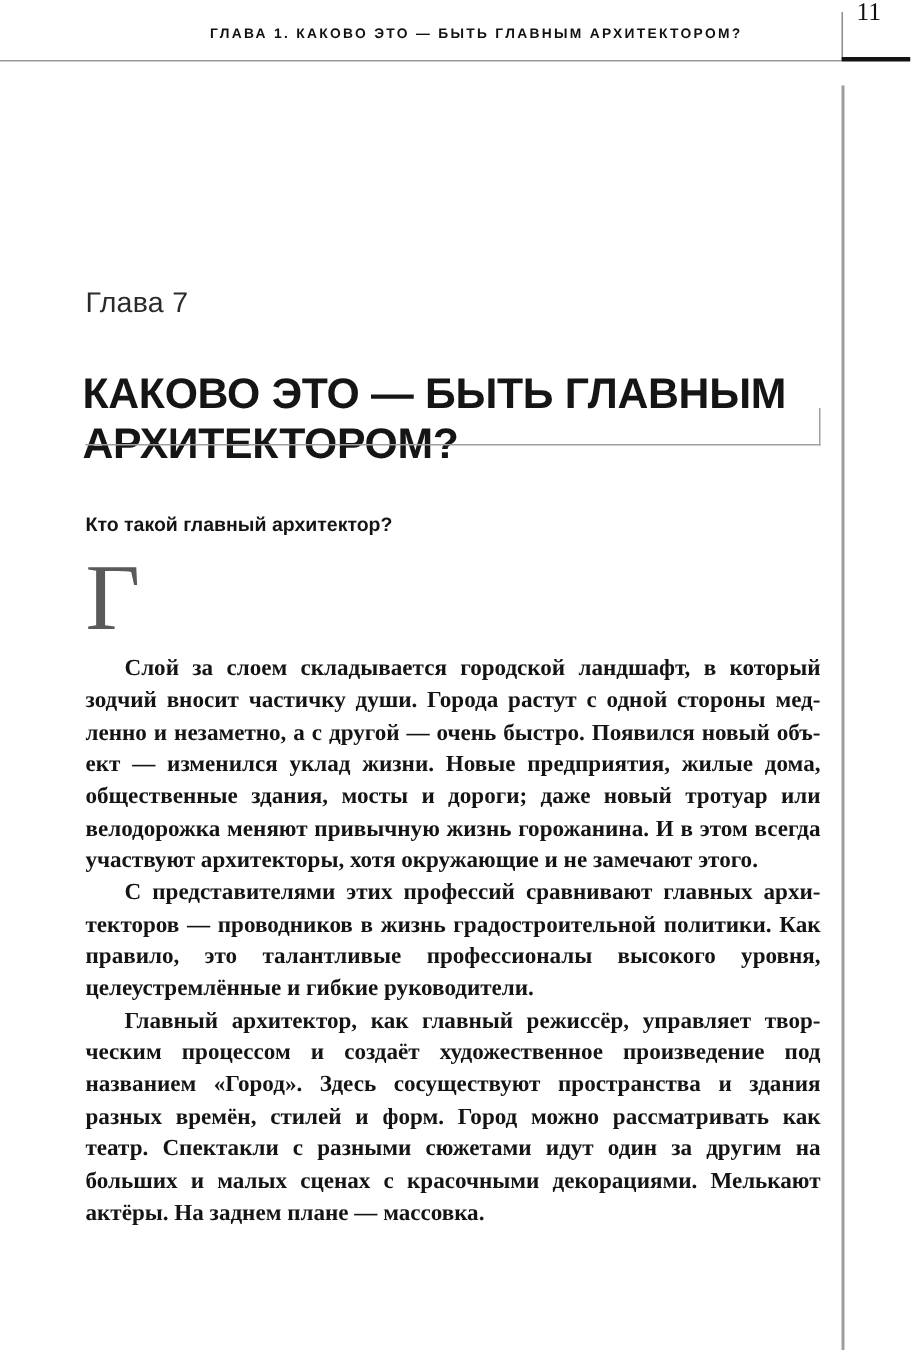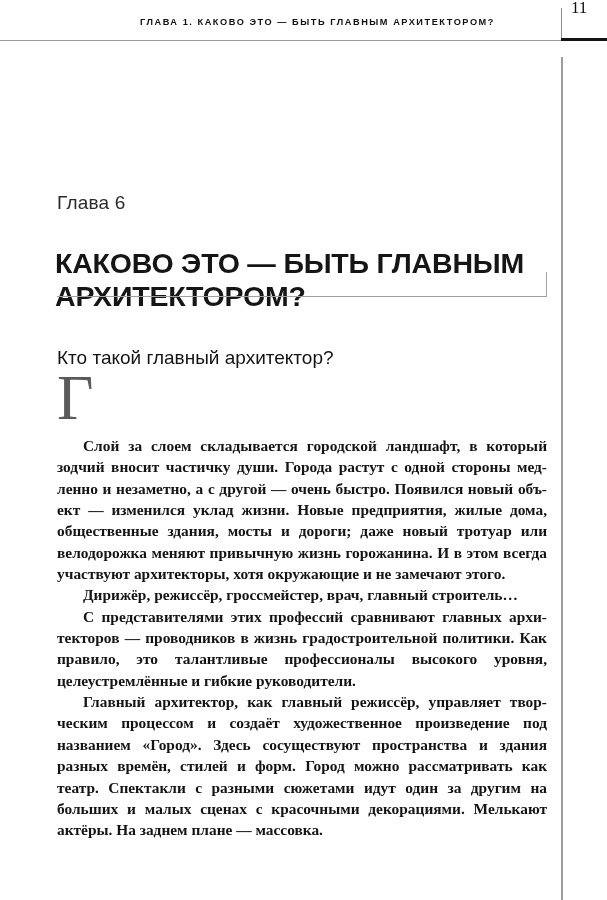--- a/index.html
+++ b/index.html
@@ -124,22 +124,22 @@
     height: 25px;
     background: #a0a0a0;
   }
 
   
   .subheading {
     position: absolute;
     left: 57px;
     top: 331px;
     font-family: "Liberation Sans", sans-serif;
-    font-size: 19px;
-    font-weight: normal;
+    font-size: 13px;
+    font-weight: bold;
     color: #141414;
     letter-spacing: 0px;
   }
 
   
   .body-col {
     position: absolute;
     left: 57px;
     top: 371px;
     width: 490px;
@@ -179,33 +179,32 @@
 <div class="running-head">
   <div class="running-head-title">ГЛАВА 1. КАКОВО ЭТО — БЫТЬ ГЛАВНЫМ АРХИТЕКТОРОМ?</div>
 </div>
 <div class="page-number-rule"></div>
 <div class="page-number">11</div>
 <div class="head-rule-light"></div>
 <div class="head-rule-heavy"></div>
 
 <div class="margin-rule"></div>
 
-<div class="chapter-label">Глава 6</div>
+<div class="chapter-label">Глава 7</div>
 <h1 class="chapter-title">КАКОВО ЭТО — БЫТЬ ГЛАВНЫМ АРХИТЕКТОРОМ?</h1>
 <div class="title-rule"></div>
 <div class="title-rule-tick"></div>
 
 <h2 class="subheading">Кто такой главный архитектор?</h2>
 
 <div class="body-col">
 
   <p class="dropcap-para"><span class="dropcap">Г</span></p>
 
   <p class="indent">Слой за слоем складывается городской ландшафт, в который зодчий вносит частичку души. Города растут с одной стороны мед­ленно и незаметно, а с другой — очень быстро. Появился новый объ­ект — изменился уклад жизни. Новые предприятия, жилые дома, общественные здания, мосты и дороги; даже новый тротуар или велодорожка меняют привычную жизнь горожанина. И в этом все­гда участвуют архитекторы, хотя окружающие и не замечают этого.</p>
 
-  <p class="indent">Дирижёр, режиссёр, гроссмейстер, врач, главный строитель…</p>
 
   <p class="indent">С представителями этих профессий сравнивают главных архи­текторов — проводников в жизнь градостроительной политики. Как правило, это талантливые профессионалы высокого уровня, целеустремлённые и гибкие руководители.</p>
 
   <p class="indent">Главный архитектор, как главный режиссёр, управляет твор­ческим процессом и создаёт художественное произведение под названием «Город». Здесь сосуществуют пространства и здания разных времён, стилей и форм. Город можно рассматривать как театр. Спектакли с разными сюжетами идут один за другим на больших и малых сценах с красочными декорациями. Мелькают актёры. На заднем плане — массовка.</p>
 
 
 </div>
 
 </body></html>

